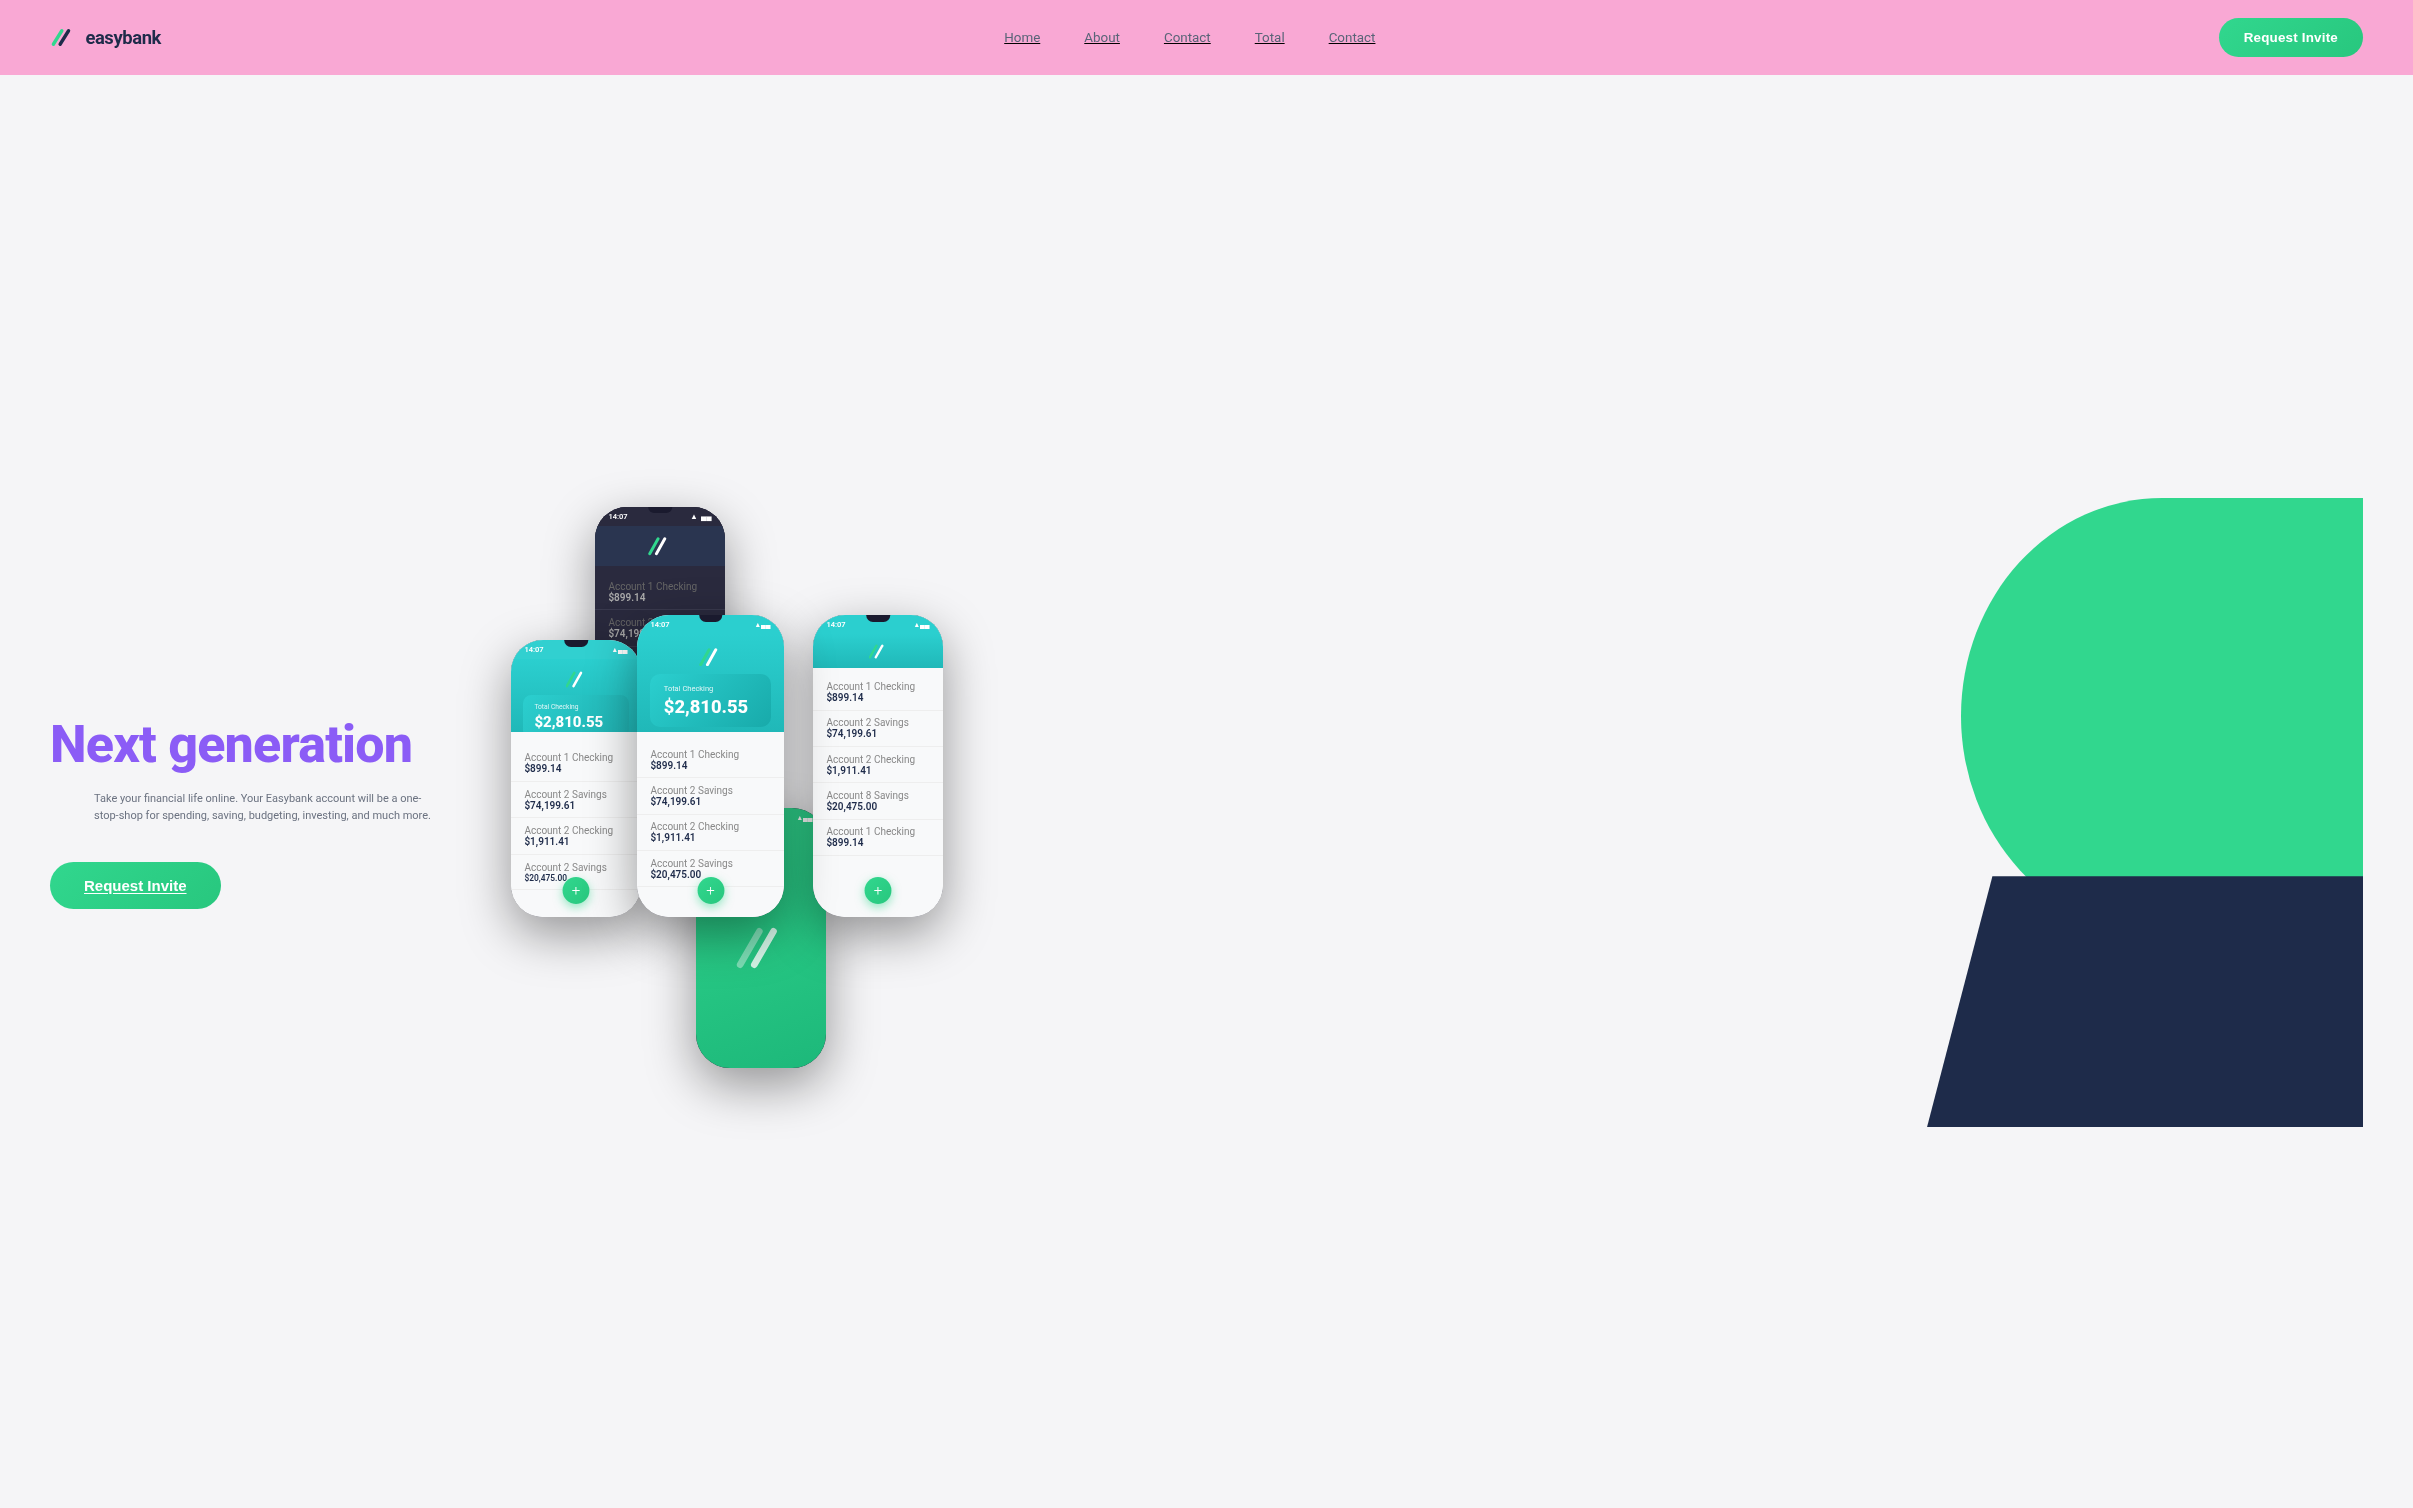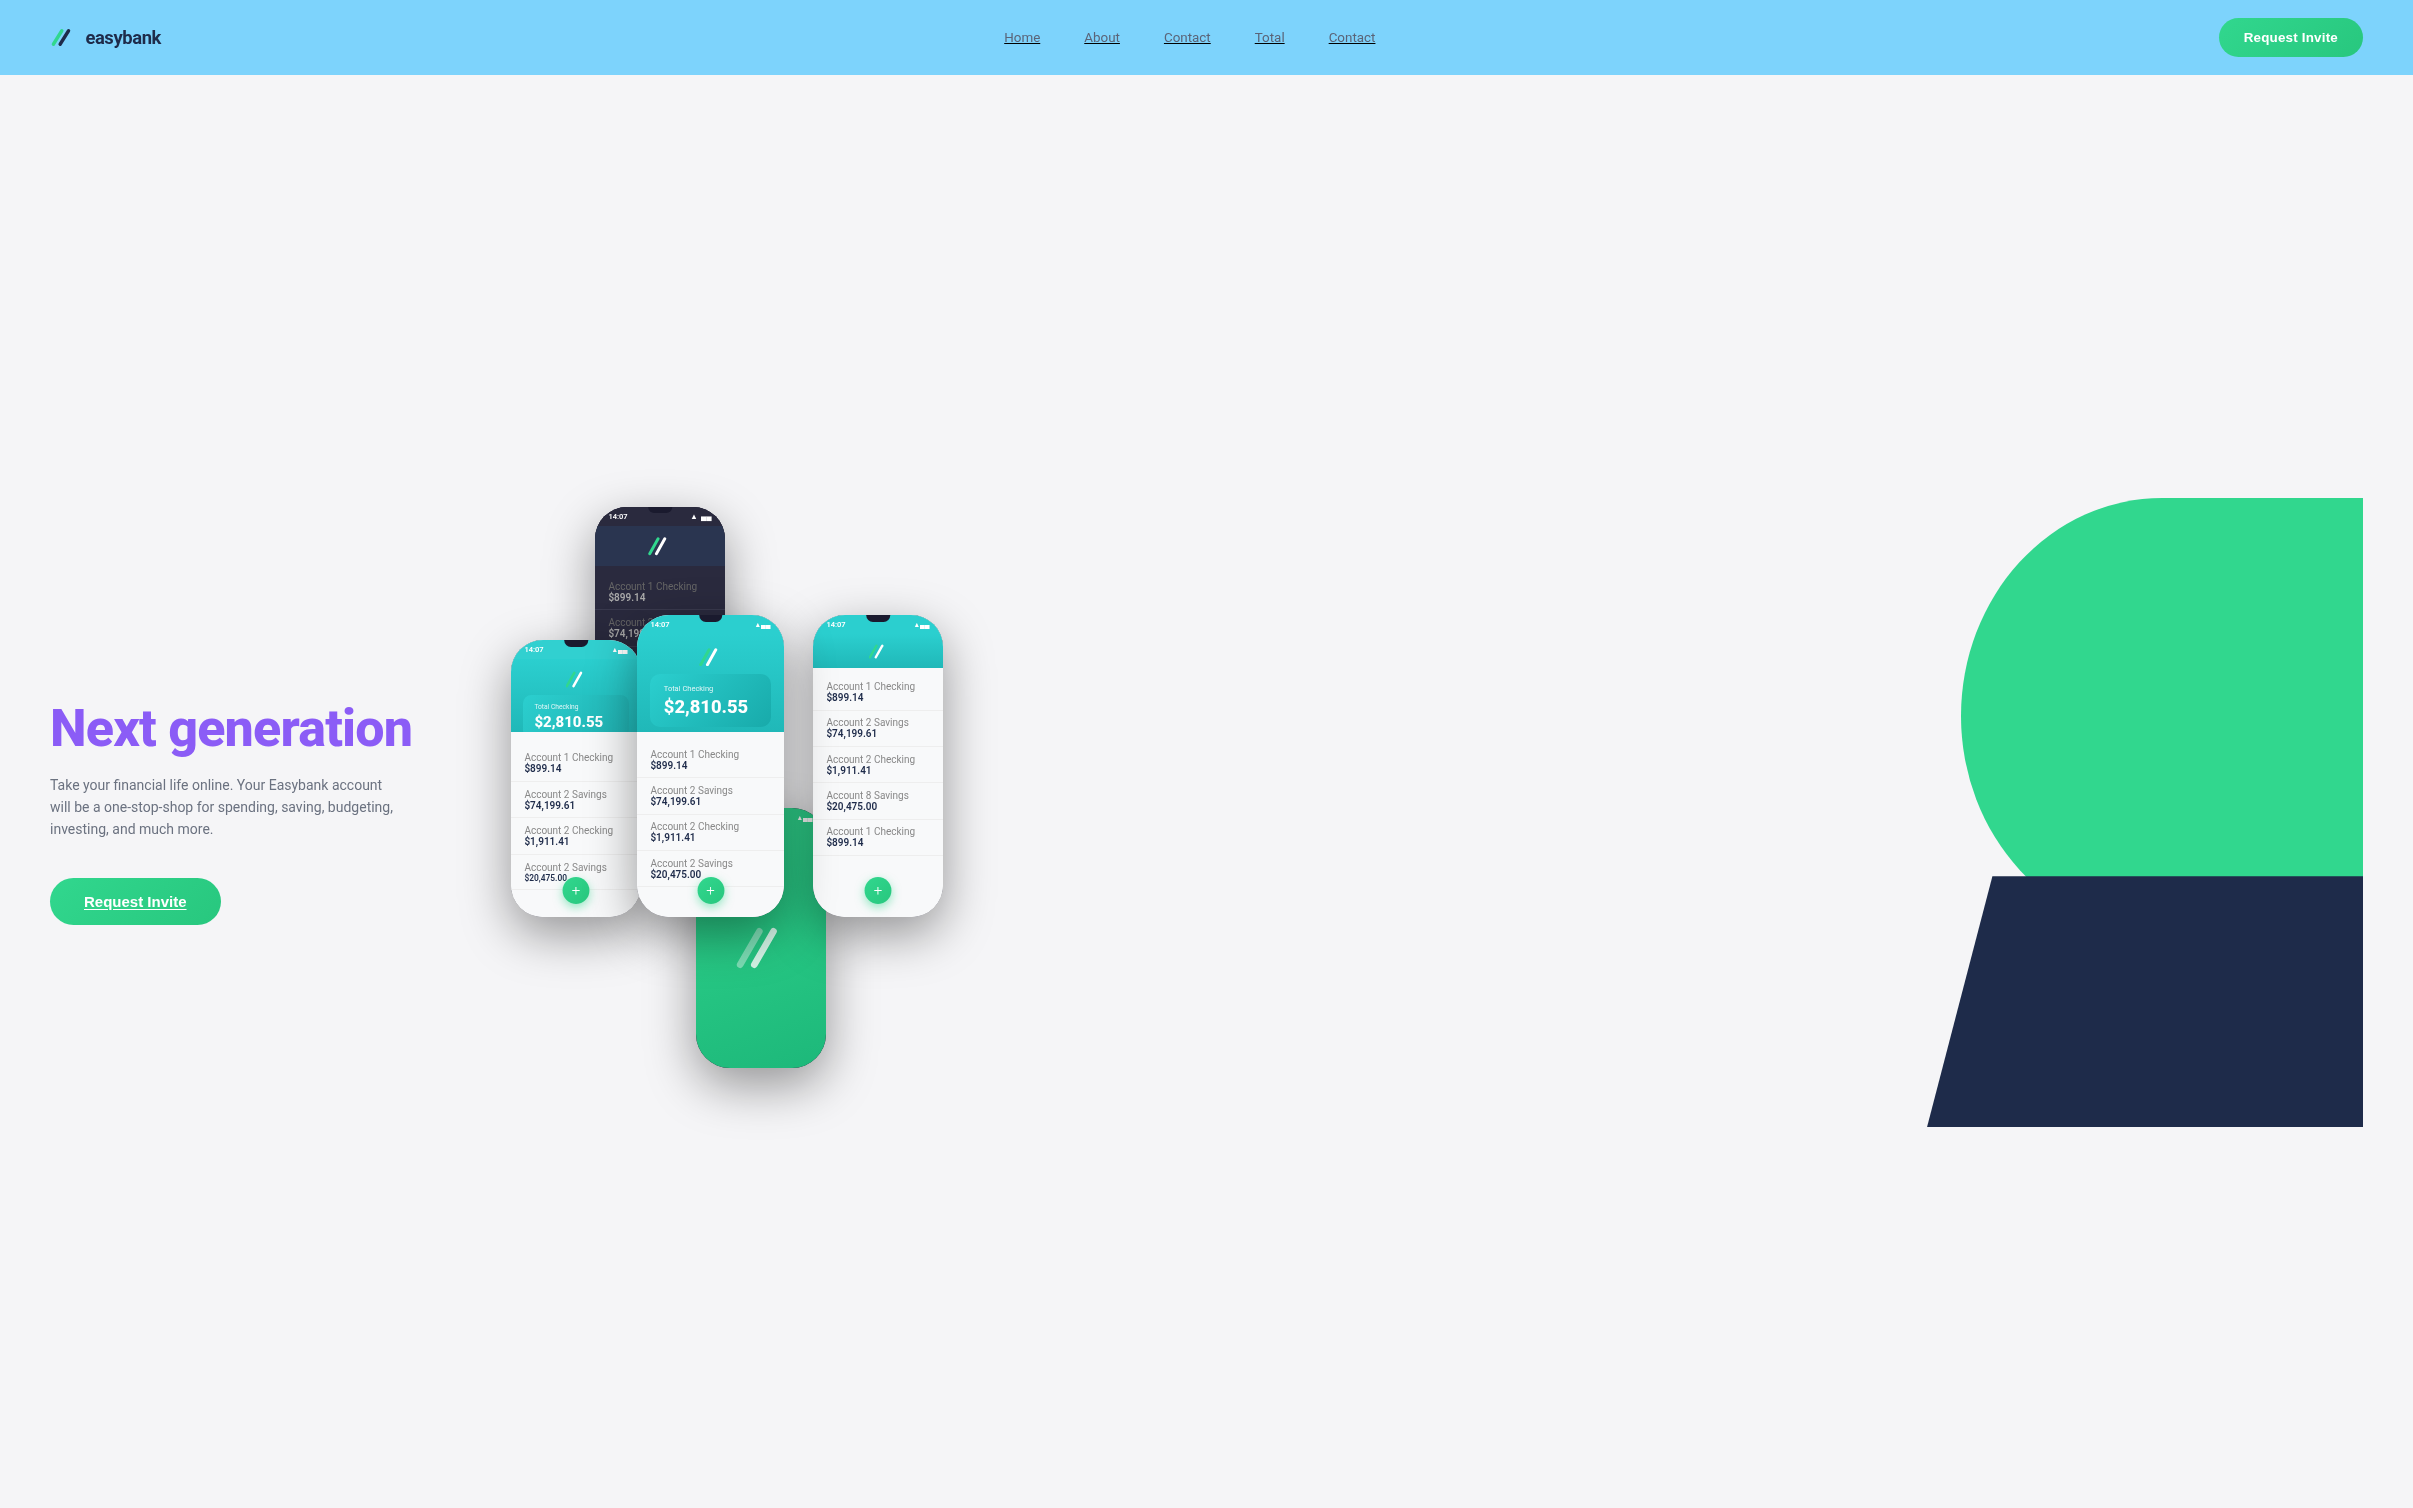--- a/index.html
+++ b/index.html
@@ -9,21 +9,21 @@
       overflow-x: hidden;
       min-height: 100vh;
     }
 
     
     nav {
       display: flex;
       align-items: center;
       justify-content: space-between;
       padding: 18.4px 50px;
-      background: #7dd3fc;
+      background: #f9a8d4;
       position: relative;
       z-index: 10;
     }
     .logo {
       display: flex;
       align-items: center;
       gap: 8.4px;
       text-decoration: none;
     }
     .logo-icon {
@@ -82,25 +82,26 @@
     }
     .hero-title {
       font-size: 52px;
       font-weight: 800;
       color: #8b5cf6;
       line-height: 1.1;
       margin-bottom: 16px;
       letter-spacing: -0.8px;
     }
     .hero-subtitle {
-      font-size: 14px;
+      font-size: 11px;
       color: #6b7280;
       line-height: 1.6;
       max-width: 352px;
       margin-bottom: 37px;
+      margin-left: 44px;
     }
     .btn-request-invite-hero {
       background: linear-gradient(135deg, #31d78e, #28c77e);
       color: white;
       border: none;
       padding: 15px 34px;
       border-radius: 34px;
       font-size: 15px;
       font-weight: 600;
       cursor: pointer;

